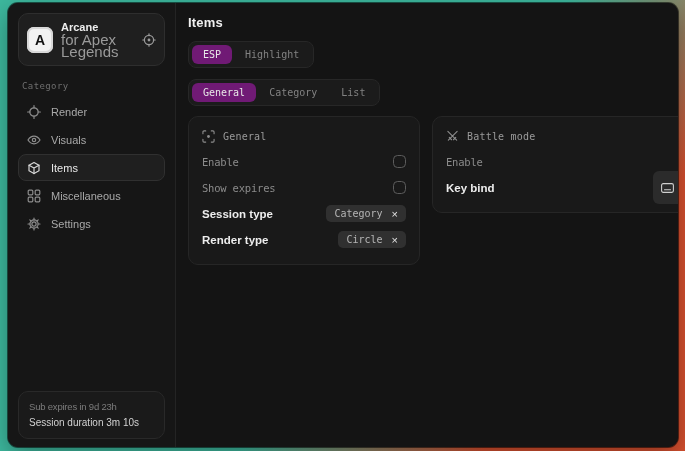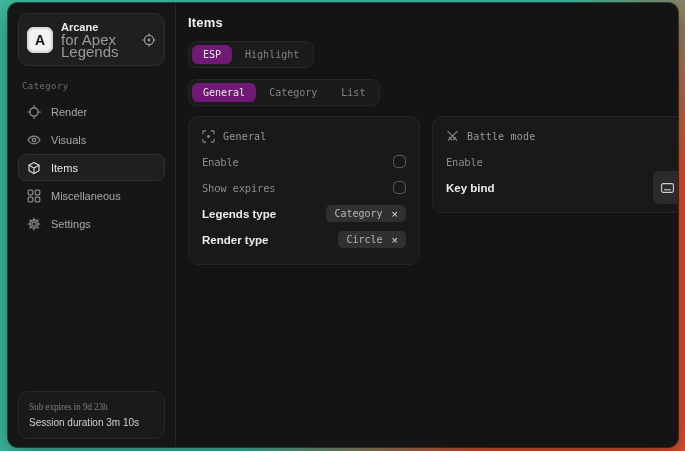--- a/index.html
+++ b/index.html
@@ -53,21 +53,21 @@
   .nav-item.active {
     background:#1f1f1f; border-color:#303030; color:#e8e8e8;
   }
   .nav-item.active .icon { color:#d6d6d6; }
   .spacer { flex:1; }
   .footer-card {
     background:#1a1a1a; border:1px solid #292929; border-radius:10px;
     padding:8px 10px;
   }
   .sub-line {
-    font-family:Liberation Serif, serif;
+    font-family:Liberation Sans, sans-serif;
     font-size:9.5px; color:#7c7c7c; letter-spacing:-.2px; line-height:14px;
     white-space:nowrap;
   }
   .session-line { font-size:10px; color:#d2d2d2; line-height:14px; margin-top:2px; white-space:nowrap; }
   
   .main { flex:1; padding:12px 9px 12px 12px; background:#141414; }
   .page-title { color:#f0f0f0; font-size:13px; font-weight:700; letter-spacing:.2px; }
   .tabgroup {
     display:inline-flex; align-items:center; gap:2px;
     background:#1b1b1b; border:1px solid #272727; border-radius:8px;
@@ -239,21 +239,21 @@
         </div>
         <div class="row">
           <span class="lbl-dim">Enable</span>
           <span class="checkbox"></span>
         </div>
         <div class="row">
           <span class="lbl-dim">Show expires</span>
           <span class="checkbox"></span>
         </div>
         <div class="row">
-          <span class="lbl-bright">Legends type</span>
+          <span class="lbl-bright">Session type</span>
           <button class="pill">
             <span class="pill-value">Category</span>
             <span class="pill-clear">×</span>
           </button>
         </div>
         <div class="row">
           <span class="lbl-bright">Render type</span>
           <button class="pill">
             <span class="pill-value">Circle</span>
             <span class="pill-clear">×</span>

